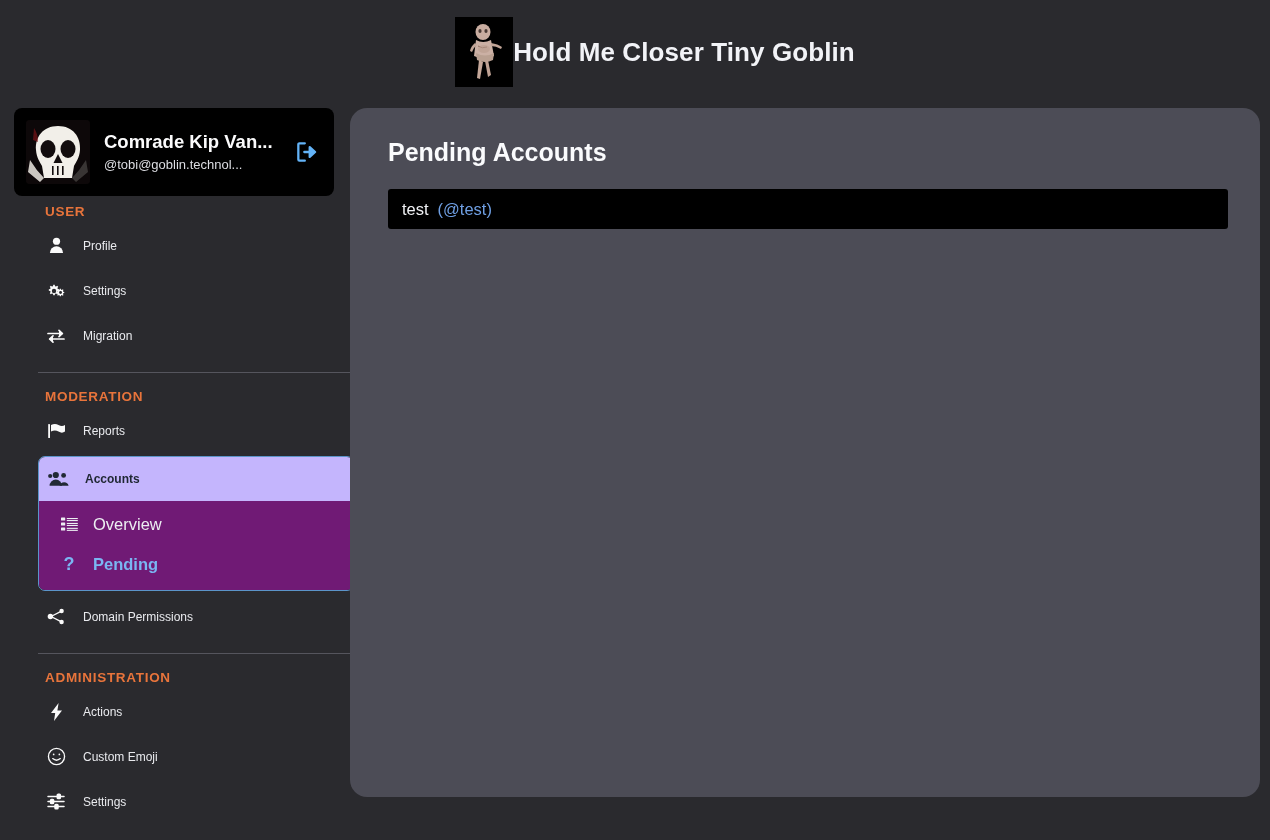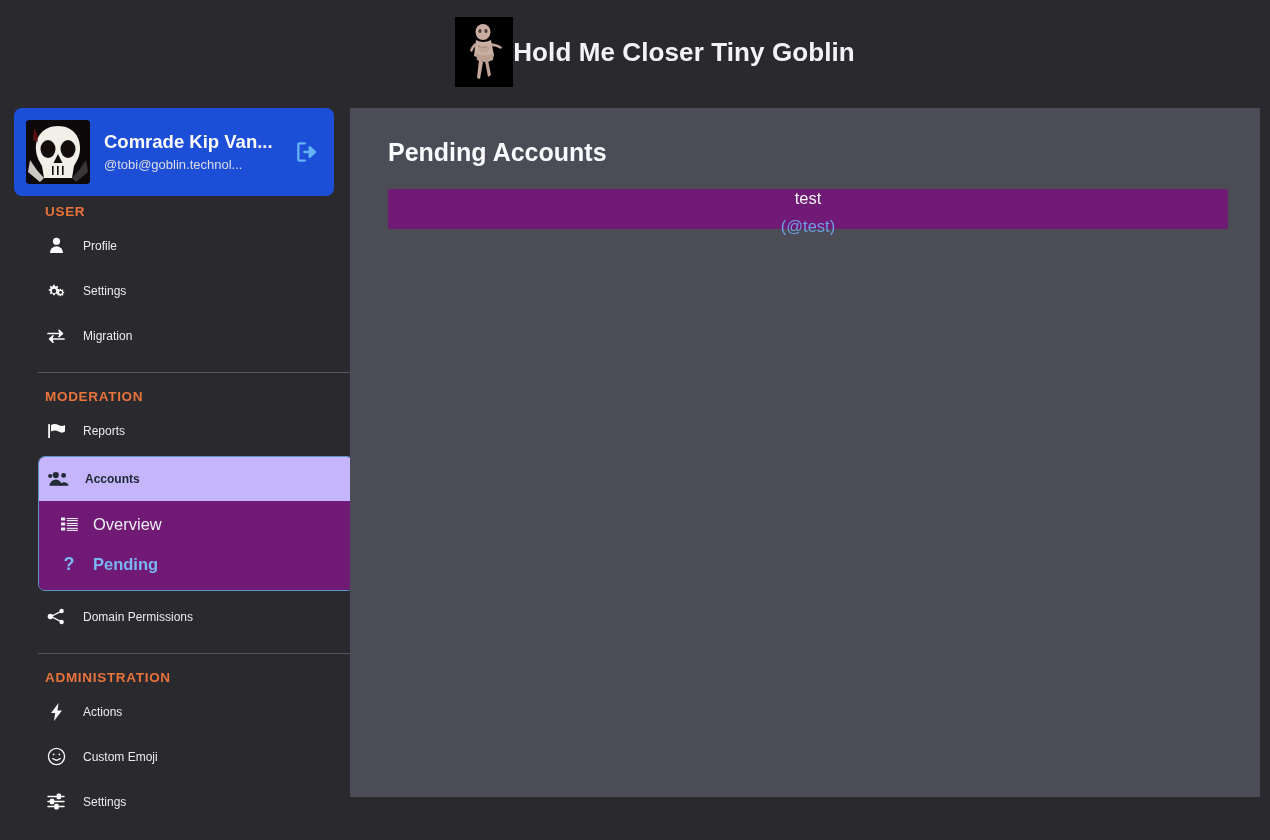--- a/index.html
+++ b/index.html
@@ -49,21 +49,21 @@
   }
 
   
   .sidebar {
     width: 350px;
     flex: 0 0 350px;
     padding: 4px 0 0 14px;
   }
   .profile-card {
     width: 320px;
-    background: #1d4ed8;
+    background: #000000;
     border-radius: 8px;
     display: flex;
     align-items: center;
     padding: 10px 12px;
     gap: 14px;
     height: 88px;
   }
   .avatar {
     width: 64px; height: 64px;
     border-radius: 4px;
@@ -166,40 +166,39 @@
   .sub-item.current { color: #7ab6f2; font-weight: bold; }
   .sub-item.current .nav-icon { color: #7ab6f2; font-weight: bold; font-size: 18px; }
 
   
   .main {
     flex: 1 1 auto;
     padding: 4px 10px 0 0;
   }
   .panel {
     background: #4c4c56;
-    border-radius: 0;
+    border-radius: 17px;
     min-height: 689px;
     padding: 30px 32px 20px 38px;
   }
   .panel-title {
     color: #fafbfd;
     font-size: 25px;
     font-weight: bold;
     margin-bottom: 22px;
   }
   .acct-row {
-    background: #701a75;
+    background: #000000;
     border-radius: 3px;
     height: 40px;
     display: flex;
     align-items: center;
     padding: 0 14px;
     gap: 9px;
     cursor: pointer;
-    flex-direction: column;
   }
   .acct-name { color: #f0f1f4; font-size: 16.5px; }
   .acct-handle { color: #6f9fe3; font-size: 16.5px; }
 
   svg { display: block; }
 </style>
 </head>
 <body>
 
 <div class="site-header">

